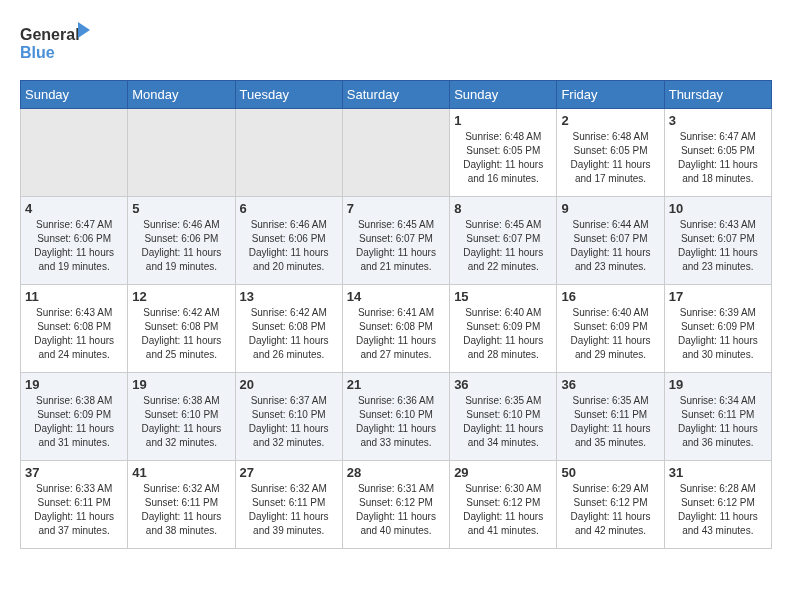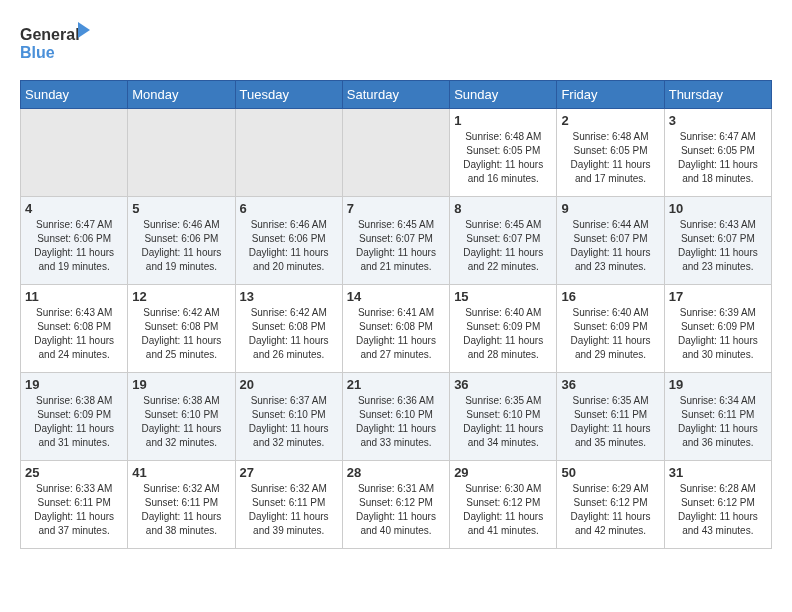--- a/index.html
+++ b/index.html
@@ -208,21 +208,21 @@
           <span class="day-number">36</span>
           <div class="cell-content">Sunrise: 6:35 AM<br>Sunset: 6:11 PM<br>Daylight: 11 hours and 35 minutes.</div>
         </td>
         <td>
           <span class="day-number">19</span>
           <div class="cell-content">Sunrise: 6:34 AM<br>Sunset: 6:11 PM<br>Daylight: 11 hours and 36 minutes.</div>
         </td>
       </tr>
       <tr>
         <td>
-          <span class="day-number">25</span>
+          <span class="day-number">37</span>
           <div class="cell-content">Sunrise: 6:33 AM<br>Sunset: 6:11 PM<br>Daylight: 11 hours and 37 minutes.</div>
         </td>
         <td>
           <span class="day-number">41</span>
           <div class="cell-content">Sunrise: 6:32 AM<br>Sunset: 6:11 PM<br>Daylight: 11 hours and 38 minutes.</div>
         </td>
         <td>
           <span class="day-number">27</span>
           <div class="cell-content">Sunrise: 6:32 AM<br>Sunset: 6:11 PM<br>Daylight: 11 hours and 39 minutes.</div>
         </td>

